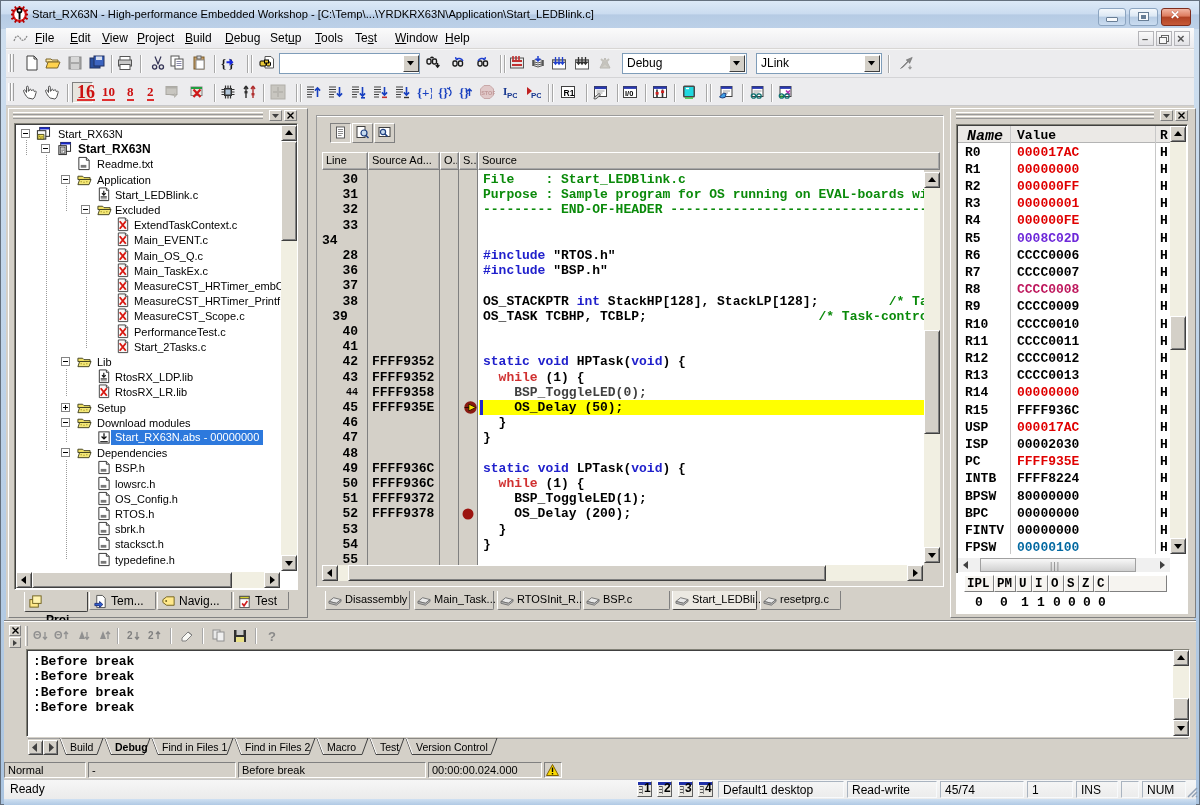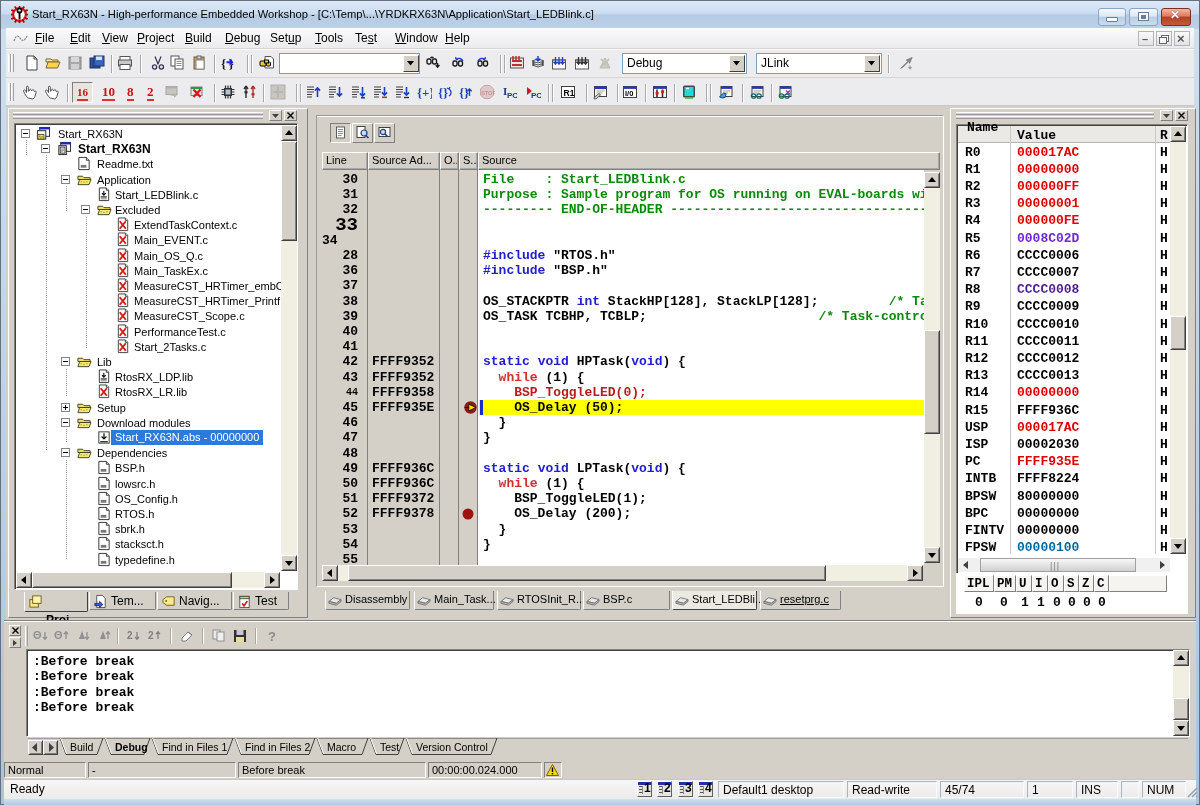--- a/index.html
+++ b/index.html
@@ -204,21 +204,21 @@
     <path d="M12 10.5 v3 m-1.5 -1.4 l1.5 1.7 1.5 -1.7" stroke="#9a9a9a" stroke-width="1.2" fill="none"></path>
   </svg>
 <svg style="position:absolute;left:22px;top:84px" width="16" height="16" viewBox="0 0 16 16">
     <path d="M6.2 14 q-2.2 -1.6 -3.4 -4.2 l-1.2 -2.6 q-0.3 -0.9 0.5 -1.2 q0.8 -0.3 1.3 0.5 l1.1 2 V3.2 q0 -1 0.9 -1 q0.9 0 0.9 1 v4 l0.7 -0.1 q0.5 -2 1.4 -1.9 q0.8 0.1 0.8 1.2 l0.7 0.3 q0.6 -1.3 1.4 -1 q0.8 0.3 0.6 1.5 l0.6 0.4 q0.5 -0.9 1.2 -0.5 q0.7 0.4 0.4 1.4 l-1.2 4 q-0.5 1.6 -2 2.5 z" fill="#fff" stroke="#404040" stroke-width="0.9"></path>
   </svg>
 <svg style="position:absolute;left:44px;top:84px" width="16" height="16" viewBox="0 0 16 16">
     <path d="M6.2 14 q-2.2 -1.6 -3.4 -4.2 l-1.2 -2.6 q-0.3 -0.9 0.5 -1.2 q0.8 -0.3 1.3 0.5 l1.1 2 V3.2 q0 -1 0.9 -1 q0.9 0 0.9 1 v4 l0.7 -0.1 q0.5 -2 1.4 -1.9 q0.8 0.1 0.8 1.2 l0.7 0.3 q0.6 -1.3 1.4 -1 q0.8 0.3 0.6 1.5 l0.6 0.4 q0.5 -0.9 1.2 -0.5 q0.7 0.4 0.4 1.4 l-1.2 4 q-0.5 1.6 -2 2.5 z" fill="#fff" stroke="#404040" stroke-width="0.9"></path>
   </svg>
 <div style="position:absolute;left:67px;top:84px;width:2px;height:18px;border-left:1px solid #a8a8a8;border-right:1px solid #fff;"></div>
 <div style="position:absolute;left:72px;top:82px;width:21px;height:21px;background:#e8e5de;border:1px solid;border-color:#808080 #fff #fff #808080;"></div>
-<div style="position:absolute;left:77px;top:85px;font-family:'Liberation Serif',serif;font-size:11px;font-weight:bold;color:#cc1010;border-bottom:2px solid #e03030;line-height:14px;">16</div>
+<div style="position:absolute;left:77px;top:85px;font-family:'Liberation Serif',serif;font-size:18px;font-weight:bold;color:#cc1010;border-bottom:2px solid #e03030;line-height:14px;">16</div>
 <div style="position:absolute;left:102px;top:85px;font-family:'Liberation Serif',serif;font-size:13px;font-weight:bold;color:#cc1010;border-bottom:2px solid #e03030;line-height:14px;">10</div>
 <div style="position:absolute;left:127px;top:85px;font-family:'Liberation Serif',serif;font-size:13px;font-weight:bold;color:#cc1010;border-bottom:2px solid #e03030;line-height:14px;">8</div>
 <div style="position:absolute;left:147px;top:85px;font-family:'Liberation Serif',serif;font-size:13px;font-weight:bold;color:#cc1010;border-bottom:2px solid #e03030;line-height:14px;">2</div>
 <svg style="position:absolute;left:164px;top:84px" width="16" height="16" viewBox="0 0 16 16">
     <rect x="2" y="2.5" width="11" height="8" fill="#c8c6c0" stroke="#a8a6a0"></rect>
     <rect x="2" y="2.5" width="11" height="2" fill="#b0aea8"></rect>
     <path d="M4 13 h6 v-2 l3 2.6 -3 2.6 v-2" fill="#b8b6b0" transform="translate(0,-2.2)"></path>
   </svg>
 <svg style="position:absolute;left:189px;top:84px" width="16" height="16" viewBox="0 0 16 16">
     <rect x="2" y="3" width="11" height="8.5" fill="#e8e6e0" stroke="#808080"></rect>
@@ -692,42 +692,42 @@
     <circle cx="7" cy="7" r="5.5" fill="#9c1410"></circle>
   </svg>
 <div style="position:absolute;left:316px;top:113px;width:628px;height:500px;overflow:hidden;pointer-events:none;"></div>
 <div style="position:absolute;left:0;top:0;width:924px;height:565px;overflow:hidden;">
     <div class="mono" style="position:absolute;left:322px;top:172.0px;width:36px;text-align:right;font-size:13px;font-weight:bold;line-height:15px;">30</div>
     <div class="mono" style="position:absolute;left:483px;top:172.0px;font-size:13px;font-weight:bold;line-height:15px;white-space:pre;"><span style="color:#0a8a0a">File&nbsp;&nbsp;&nbsp;&nbsp;:&nbsp;Start_LEDBlink.c</span></div>
     <div class="mono" style="position:absolute;left:322px;top:187.2px;width:36px;text-align:right;font-size:13px;font-weight:bold;line-height:15px;">31</div>
     <div class="mono" style="position:absolute;left:483px;top:187.2px;font-size:13px;font-weight:bold;line-height:15px;white-space:pre;"><span style="color:#0a8a0a">Purpose&nbsp;:&nbsp;Sample&nbsp;program&nbsp;for&nbsp;OS&nbsp;running&nbsp;on&nbsp;EVAL-boards&nbsp;with&nbsp;RX630</span></div>
     <div class="mono" style="position:absolute;left:322px;top:202.4px;width:36px;text-align:right;font-size:13px;font-weight:bold;line-height:15px;">32</div>
     <div class="mono" style="position:absolute;left:483px;top:202.4px;font-size:13px;font-weight:bold;line-height:15px;white-space:pre;"><span style="color:#0a8a0a">---------&nbsp;END-OF-HEADER&nbsp;--------------------------------------------</span></div>
-    <div class="mono" style="position:absolute;left:322px;top:217.6px;width:36px;text-align:right;font-size:19px;font-weight:bold;line-height:15px;">33</div>
+    <div class="mono" style="position:absolute;left:322px;top:217.6px;width:36px;text-align:right;font-size:13px;font-weight:bold;line-height:15px;">33</div>
     <div class="mono" style="position:absolute;left:322px;top:232.8px;width:36px;text-align:left;font-size:13px;font-weight:bold;line-height:15px;">34</div>
     <div class="mono" style="position:absolute;left:322px;top:248.0px;width:36px;text-align:right;font-size:13px;font-weight:bold;line-height:15px;">28</div>
     <div class="mono" style="position:absolute;left:483px;top:248.0px;font-size:13px;font-weight:bold;line-height:15px;white-space:pre;"><span style="color:#2020cc">#include</span><span style="color:#000">&nbsp;"RTOS.h"</span></div>
     <div class="mono" style="position:absolute;left:322px;top:263.2px;width:36px;text-align:right;font-size:13px;font-weight:bold;line-height:15px;">36</div>
     <div class="mono" style="position:absolute;left:483px;top:263.2px;font-size:13px;font-weight:bold;line-height:15px;white-space:pre;"><span style="color:#2020cc">#include</span><span style="color:#000">&nbsp;"BSP.h"</span></div>
     <div class="mono" style="position:absolute;left:322px;top:278.4px;width:36px;text-align:right;font-size:13px;font-weight:bold;line-height:15px;">37</div>
     <div class="mono" style="position:absolute;left:322px;top:293.6px;width:36px;text-align:right;font-size:13px;font-weight:bold;line-height:15px;">38</div>
     <div class="mono" style="position:absolute;left:483px;top:293.6px;font-size:13px;font-weight:bold;line-height:15px;white-space:pre;"><span style="color:#000">OS_STACKPTR&nbsp;</span><span style="color:#2020cc">int</span><span style="color:#000">&nbsp;StackHP[128],&nbsp;StackLP[128];&nbsp;&nbsp;&nbsp;&nbsp;&nbsp;&nbsp;&nbsp;&nbsp;&nbsp;</span><span style="color:#0a8a0a">/*&nbsp;Task&nbsp;stacks&nbsp;*/</span></div>
-    <div class="mono" style="position:absolute;left:322px;top:308.8px;width:36px;text-align:right;font-size:13px;font-weight:bold;line-height:15px;">39</div>
+    <div class="mono" style="position:absolute;left:322px;top:308.8px;width:36px;text-align:center;font-size:13px;font-weight:bold;line-height:15px;">39</div>
     <div class="mono" style="position:absolute;left:483px;top:308.8px;font-size:13px;font-weight:bold;line-height:15px;white-space:pre;"><span style="color:#000">OS_TASK&nbsp;TCBHP,&nbsp;TCBLP;&nbsp;&nbsp;&nbsp;&nbsp;&nbsp;&nbsp;&nbsp;&nbsp;&nbsp;&nbsp;&nbsp;&nbsp;&nbsp;&nbsp;&nbsp;&nbsp;&nbsp;&nbsp;&nbsp;&nbsp;&nbsp;&nbsp;</span><span style="color:#0a8a0a">/*&nbsp;Task-control-blocks&nbsp;*/</span></div>
     <div class="mono" style="position:absolute;left:322px;top:324.0px;width:36px;text-align:right;font-size:13px;font-weight:bold;line-height:15px;">40</div>
     <div class="mono" style="position:absolute;left:322px;top:339.2px;width:36px;text-align:right;font-size:13px;font-weight:bold;line-height:15px;">41</div>
     <div class="mono" style="position:absolute;left:322px;top:354.4px;width:36px;text-align:right;font-size:13px;font-weight:bold;line-height:15px;">42</div>
     <div class="mono" style="position:absolute;left:372px;top:354.4px;font-size:13px;font-weight:bold;line-height:15px;">FFFF9352</div>
     <div class="mono" style="position:absolute;left:483px;top:354.4px;font-size:13px;font-weight:bold;line-height:15px;white-space:pre;"><span style="color:#2020cc">static</span><span style="color:#000">&nbsp;</span><span style="color:#2020cc">void</span><span style="color:#000">&nbsp;HPTask(</span><span style="color:#2020cc">void</span><span style="color:#000">)&nbsp;{</span></div>
     <div class="mono" style="position:absolute;left:322px;top:369.6px;width:36px;text-align:right;font-size:13px;font-weight:bold;line-height:15px;">43</div>
     <div class="mono" style="position:absolute;left:372px;top:369.6px;font-size:13px;font-weight:bold;line-height:15px;">FFFF9352</div>
     <div class="mono" style="position:absolute;left:483px;top:369.6px;font-size:13px;font-weight:bold;line-height:15px;white-space:pre;"><span style="color:#000">&nbsp;&nbsp;</span><span style="color:#d03030">while</span><span style="color:#000">&nbsp;(1)&nbsp;{</span></div>
     <div class="mono" style="position:absolute;left:322px;top:384.8px;width:36px;text-align:right;font-size:10px;font-weight:bold;line-height:15px;">44</div>
     <div class="mono" style="position:absolute;left:372px;top:384.8px;font-size:13px;font-weight:bold;line-height:15px;">FFFF9358</div>
-    <div class="mono" style="position:absolute;left:483px;top:384.8px;font-size:13px;font-weight:bold;line-height:15px;white-space:pre;"><span style="color:#b91c1c">&nbsp;&nbsp;&nbsp;&nbsp;BSP_ToggleLED(0);</span></div>
+    <div class="mono" style="position:absolute;left:483px;top:384.8px;font-size:13px;font-weight:bold;line-height:15px;white-space:pre;"><span style="color:#404040">&nbsp;&nbsp;&nbsp;&nbsp;BSP_ToggleLED(0);</span></div>
     <div class="mono" style="position:absolute;left:322px;top:400.0px;width:36px;text-align:right;font-size:13px;font-weight:bold;line-height:15px;">45</div>
     <div class="mono" style="position:absolute;left:372px;top:400.0px;font-size:13px;font-weight:bold;line-height:15px;">FFFF935E</div>
     <div class="mono" style="position:absolute;left:483px;top:400.0px;font-size:13px;font-weight:bold;line-height:15px;white-space:pre;"><span style="color:#000">&nbsp;&nbsp;&nbsp;&nbsp;OS_Delay&nbsp;(50);</span></div>
     <div class="mono" style="position:absolute;left:322px;top:415.2px;width:36px;text-align:right;font-size:13px;font-weight:bold;line-height:15px;">46</div>
     <div class="mono" style="position:absolute;left:483px;top:415.2px;font-size:13px;font-weight:bold;line-height:15px;white-space:pre;"><span style="color:#000">&nbsp;&nbsp;}</span></div>
     <div class="mono" style="position:absolute;left:322px;top:430.4px;width:36px;text-align:right;font-size:13px;font-weight:bold;line-height:15px;">47</div>
     <div class="mono" style="position:absolute;left:483px;top:430.4px;font-size:13px;font-weight:bold;line-height:15px;white-space:pre;"><span style="color:#000">}</span></div>
     <div class="mono" style="position:absolute;left:322px;top:445.6px;width:36px;text-align:right;font-size:13px;font-weight:bold;line-height:15px;">48</div>
     <div class="mono" style="position:absolute;left:322px;top:460.8px;width:36px;text-align:right;font-size:13px;font-weight:bold;line-height:15px;">49</div>
     <div class="mono" style="position:absolute;left:372px;top:460.8px;font-size:13px;font-weight:bold;line-height:15px;">FFFF936C</div>
@@ -799,35 +799,35 @@
 <svg style="position:absolute;left:675px;top:594px" width="14" height="13" viewBox="0 0 15 14">
     <path d="M1 8 l5 -4 8 2 -5 4 z" fill="#e8e8e8" stroke="#707070"></path>
     <path d="M1 8 l0 2 8 2 5 -4 0 -2 -5 4 z" fill="#c0c0c0" stroke="#707070"></path>
   </svg>
 <div style="position:absolute;left:692px;top:593px;font-size:11px;white-space:nowrap;">Start_LEDBli...</div>
 <div style="position:absolute;left:760px;top:591px;width:81px;height:19px;background:#d4d0c8;border:1px solid;border-color:#d4d0c8 #808080 #808080 #fff;border-top:none;border-radius:0 0 2px 2px;"></div>
 <svg style="position:absolute;left:763px;top:594px" width="14" height="13" viewBox="0 0 15 14">
     <path d="M1 8 l5 -4 8 2 -5 4 z" fill="#e8e8e8" stroke="#707070"></path>
     <path d="M1 8 l0 2 8 2 5 -4 0 -2 -5 4 z" fill="#c0c0c0" stroke="#707070"></path>
   </svg>
-<div style="position:absolute;left:780px;top:593px;font-size:11px;white-space:nowrap;text-decoration:underline;">resetprg.c</div>
+<div style="position:absolute;left:780px;top:593px;font-size:11px;white-space:nowrap;">resetprg.c</div>
 <div style="position:absolute;left:950px;top:108px;width:246px;height:510px;background:#d4d0c8;border:1px solid;border-color:#fff #808080 #808080 #fff;"></div>
 <div style="position:absolute;left:956px;top:112px;width:198px;height:3px;border-top:1px solid #fff;border-bottom:1px solid #9a9a9a;"></div>
 <div style="position:absolute;left:956px;top:116px;width:198px;height:3px;border-top:1px solid #fff;border-bottom:1px solid #9a9a9a;"></div>
 <div style="position:absolute;left:1160px;top:110px;width:13px;height:11px;background:#d4d0c8;border:1px solid;border-color:#fff #808080 #808080 #fff;"></div>
 <svg style="position:absolute;left:1163px;top:114px" width="7" height="5" viewBox="0 0 7 5">
     <path d="M0 0 h7 l-3.5 4 z" fill="#404040"></path>
   </svg>
 <div style="position:absolute;left:1175px;top:110px;width:13px;height:11px;background:#d4d0c8;border:1px solid;border-color:#fff #808080 #808080 #fff;"></div>
 <svg style="position:absolute;left:1178px;top:112px" width="7" height="7" viewBox="0 0 7 7">
     <path d="M0.5 0.5 L6.5 6.5 M6.5 0.5 L0.5 6.5" stroke="#000" stroke-width="1.4"></path>
   </svg>
 <div style="position:absolute;left:956px;top:124px;width:232px;height:490px;background:#fff;border:1px solid;border-color:#828177 #fff #fff #828177;box-shadow:inset 1px 1px 0 #404040;"></div>
 <div style="position:absolute;left:958px;top:126px;width:212px;height:17px;background:#ebe9e6;border-bottom:1px solid #b4b4b4;"></div>
-<div class="mono" style="position:absolute;left:967px;top:120px;font-size:13px;font-weight:bold;">Name</div>
+<div class="mono" style="position:absolute;left:967px;top:128px;font-size:15px;font-weight:bold;font-style:italic;">Name</div>
 <div class="mono" style="position:absolute;left:1017px;top:128px;font-size:13px;font-weight:bold;">Value</div>
 <div class="mono" style="position:absolute;left:1160px;top:128px;font-size:13px;font-weight:bold;">R</div>
 <div style="position:absolute;left:1010px;top:126px;width:1px;height:428px;background:#c8c8c8;"></div>
 <div style="position:absolute;left:1155px;top:126px;width:1px;height:428px;background:#c8c8c8;"></div>
 <div style="position:absolute;left:0;top:0;width:1170px;height:556px;overflow:hidden;">
     <div class="mono" style="position:absolute;left:965px;top:144.5px;font-size:13px;font-weight:bold;">R0</div>
     <div class="mono" style="position:absolute;left:1017px;top:144.5px;font-size:13px;font-weight:bold;color:#e00000;">000017AC</div>
     <div class="mono" style="position:absolute;left:1160px;top:144.5px;font-size:13px;font-weight:bold;">H</div>
     <div class="mono" style="position:absolute;left:965px;top:161.7px;font-size:13px;font-weight:bold;">R1</div>
     <div class="mono" style="position:absolute;left:1017px;top:161.7px;font-size:13px;font-weight:bold;color:#e00000;">00000000</div>
@@ -844,21 +844,21 @@
     <div class="mono" style="position:absolute;left:965px;top:230.5px;font-size:13px;font-weight:bold;">R5</div>
     <div class="mono" style="position:absolute;left:1017px;top:230.5px;font-size:13px;font-weight:bold;color:#6d28d9;">0008C02D</div>
     <div class="mono" style="position:absolute;left:1160px;top:230.5px;font-size:13px;font-weight:bold;">H</div>
     <div class="mono" style="position:absolute;left:965px;top:247.7px;font-size:13px;font-weight:bold;">R6</div>
     <div class="mono" style="position:absolute;left:1017px;top:247.7px;font-size:13px;font-weight:bold;color:#000;">CCCC0006</div>
     <div class="mono" style="position:absolute;left:1160px;top:247.7px;font-size:13px;font-weight:bold;">H</div>
     <div class="mono" style="position:absolute;left:965px;top:264.9px;font-size:13px;font-weight:bold;">R7</div>
     <div class="mono" style="position:absolute;left:1017px;top:264.9px;font-size:13px;font-weight:bold;color:#000;">CCCC0007</div>
     <div class="mono" style="position:absolute;left:1160px;top:264.9px;font-size:13px;font-weight:bold;">H</div>
     <div class="mono" style="position:absolute;left:965px;top:282.1px;font-size:13px;font-weight:bold;">R8</div>
-    <div class="mono" style="position:absolute;left:1017px;top:282.1px;font-size:13px;font-weight:bold;color:#4c1d95;">CCCC0008</div>
+    <div class="mono" style="position:absolute;left:1017px;top:282.1px;font-size:13px;font-weight:bold;color:#be185d;">CCCC0008</div>
     <div class="mono" style="position:absolute;left:1160px;top:282.1px;font-size:13px;font-weight:bold;">H</div>
     <div class="mono" style="position:absolute;left:965px;top:299.3px;font-size:13px;font-weight:bold;">R9</div>
     <div class="mono" style="position:absolute;left:1017px;top:299.3px;font-size:13px;font-weight:bold;color:#000;">CCCC0009</div>
     <div class="mono" style="position:absolute;left:1160px;top:299.3px;font-size:13px;font-weight:bold;">H</div>
     <div class="mono" style="position:absolute;left:965px;top:316.5px;font-size:13px;font-weight:bold;">R10</div>
     <div class="mono" style="position:absolute;left:1017px;top:316.5px;font-size:13px;font-weight:bold;color:#000;">CCCC0010</div>
     <div class="mono" style="position:absolute;left:1160px;top:316.5px;font-size:13px;font-weight:bold;">H</div>
     <div class="mono" style="position:absolute;left:965px;top:333.7px;font-size:13px;font-weight:bold;">R11</div>
     <div class="mono" style="position:absolute;left:1017px;top:333.7px;font-size:13px;font-weight:bold;color:#000;">CCCC0011</div>
     <div class="mono" style="position:absolute;left:1160px;top:333.7px;font-size:13px;font-weight:bold;">H</div>

